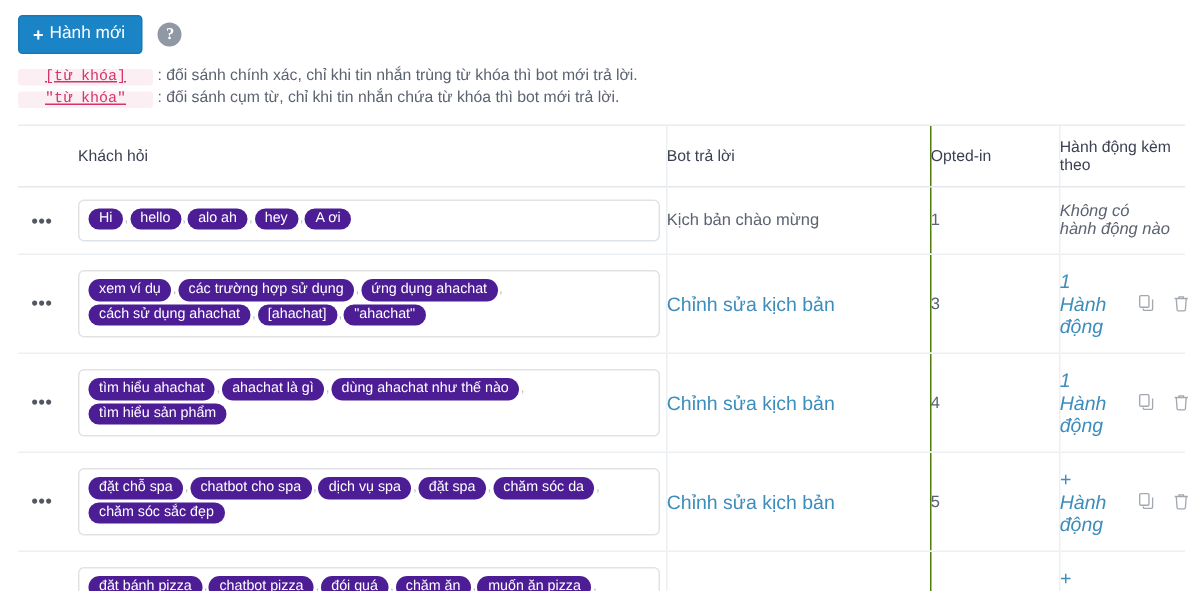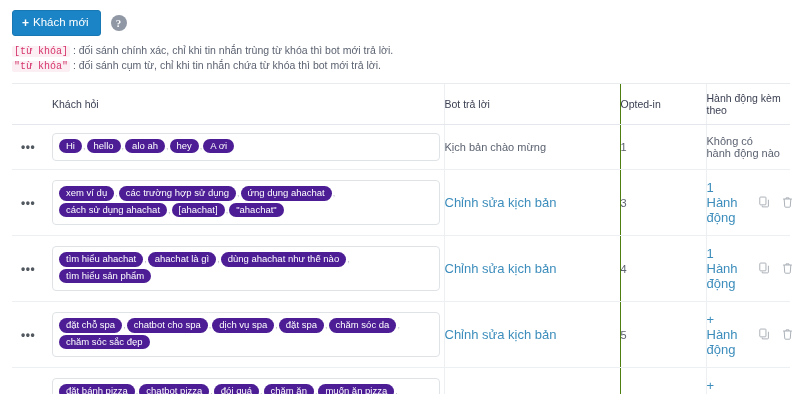--- a/index.html
+++ b/index.html
@@ -76,22 +76,23 @@
     line-height: 13.5px;
     font-size: 10.5px;
     color: #5b6270;
     white-space: nowrap;
   }
   .legend-line code {
     font-family: "Liberation Mono", monospace;
     font-size: 10px;
     color: #d6336c;
     background: #fbeff3;
-    padding: 0 2px;
+    padding: 0 18px;
     border-radius: 2px;
+    text-decoration: underline;
   }
 
   
   .table-wrap {
     margin: 4px 10px 0 12px;
     border-top: 1px solid #e9ecef;
   }
   table.kw {
     width: 100%;
     border-collapse: collapse;
@@ -177,20 +178,21 @@
     font-size: 13px;
   }
 
   .plain { color: #5b6270; font-size: 11px; }
 
   .act-cell {
     display: flex;
     align-items: center;
     gap: 10px;
     padding: 10px 0 10px 0;
+    font-style: italic;
   }
   .act-cell .spacer { flex: 1 1 auto; }
   .icon-btn {
     width: 13px;
     height: 13px;
     display: inline-flex;
     align-items: center;
     justify-content: center;
     cursor: pointer;
     color: #a2a8b0;
@@ -199,21 +201,21 @@
   .icon-btn svg { display: block; }
 </style>
 </head>
 <body>
 
 <div class="page">
 
   <div class="toolbar">
     <button class="btn-add">
       <span class="plus">+</span>
-      <span>Khách mới</span>
+      <span>Hành mới</span>
     </button>
     <span class="help-icon">?</span>
   </div>
 
   <div class="legend" id="legend">
       <div class="legend-line"><code>[từ khóa]</code> <span>: đối sánh chính xác, chỉ khi tin nhắn trùng từ khóa thì bot mới trả lời.</span></div>
       <div class="legend-line"><code>"từ khóa"</code> <span>: đối sánh cụm từ, chỉ khi tin nhắn chứa từ khóa thì bot mới trả lời.</span></div>
     </div>
 
   <div class="table-wrap">

